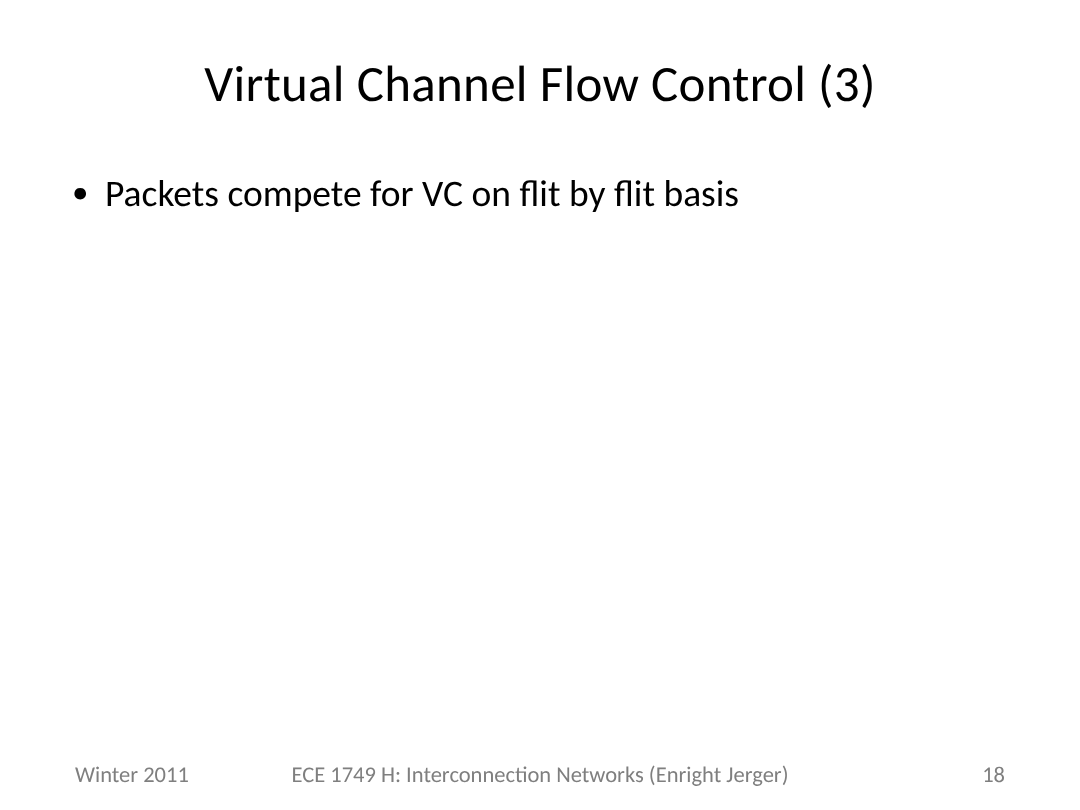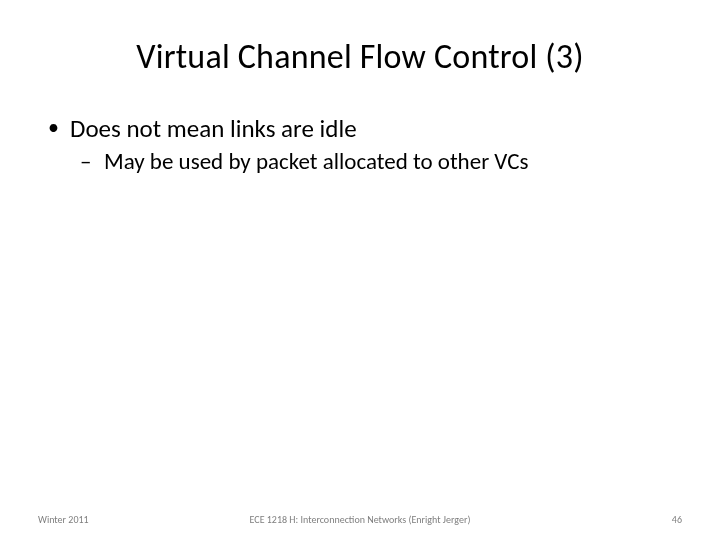--- a/index.html
+++ b/index.html
@@ -5,34 +5,29 @@
   * { margin: 0; padding: 0; box-sizing: border-box; }
   html, body { width: 720px; height: 540px; background: #fff; font-family: Calibri, "Segoe UI", Arial, sans-serif; color: #000; }
   .slide { width: 720px; height: 540px; position: relative; padding: 30px 42px 0 42px; }
   .title { font-size: 34px; font-weight: 400; text-align: center; margin-top: 6px; margin-bottom: 38px; letter-spacing: 0.2px; }
   .bullets { list-style: none; }
   .bullets > li { font-size: 25px; line-height: 1.15; margin-bottom: 42px; position: relative; padding-left: 28px; }
   .bullets > li::before { content: "•"; position: absolute; left: 6px; top: 0; font-size: 22px; }
   .sub { list-style: none; margin-top: 4px; }
   .sub > li { font-size: 23px; line-height: 1.2; position: relative; padding-left: 30px; margin-left: 4px; }
   .sub > li::before { content: "–"; position: absolute; left: 6px; top: 0; }
-  .footer { position: absolute; bottom: 14px; left: 0; width: 720px; padding: 0 38px; display: flex; justify-content: space-between; align-items: baseline; font-size: 10px; color: #7f7f7f; }
+  .footer { position: absolute; bottom: 14px; left: 0; width: 720px; padding: 0 50px; display: flex; justify-content: space-between; align-items: baseline; font-size: 15px; color: #7f7f7f; }
   .footer-center { position: absolute; left: 50%; transform: translateX(-50%); }
 </style>
 </head>
 <body>
 
 <div class="slide">
   <h1 class="title">Virtual Channel Flow Control (3)</h1>
   <ul class="bullets">
-    <li style="margin-bottom:0;">
-      <span>Does not mean links are idle</span>
-      <ul class="sub">
-        <li><span>May be used by packet allocated to other VCs</span></li>
-      </ul>
-    </li>
+    <li><span>Packets compete for VC on flit by flit basis</span></li>
   </ul>
   <div class="footer">
     <span>Winter 2011</span>
-    <span class="footer-center">ECE 1218 H: Interconnection Networks (Enright Jerger)</span>
-    <span>46</span>
+    <span class="footer-center">ECE 1749 H: Interconnection Networks (Enright Jerger)</span>
+    <span>18</span>
   </div>
 </div>
 
 </body></html>

